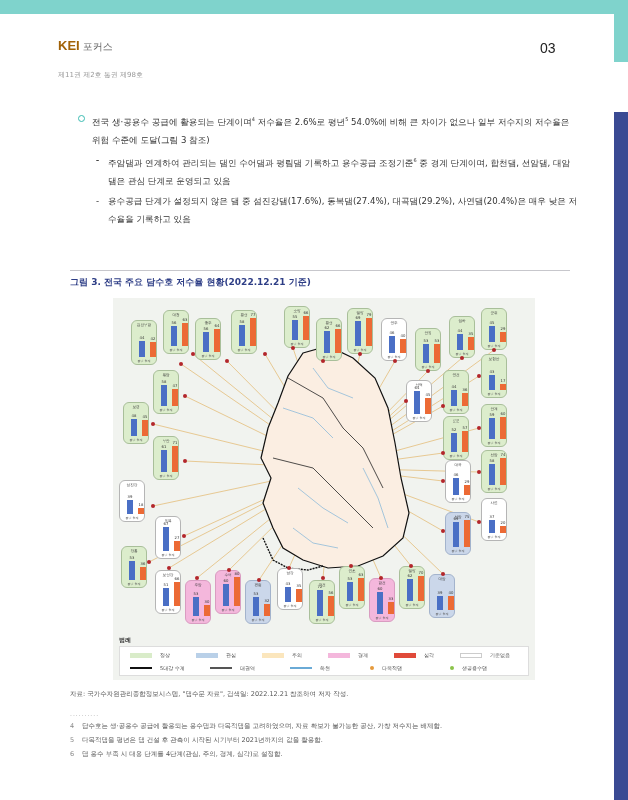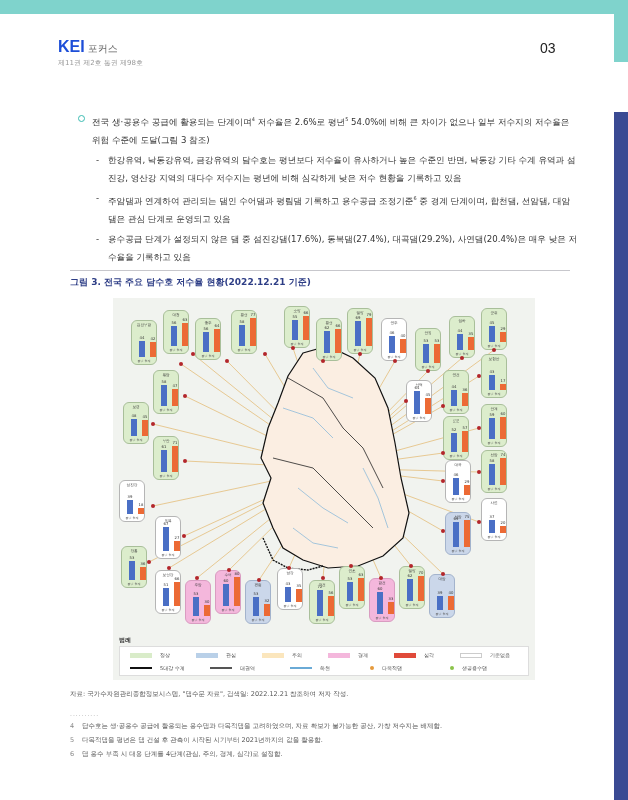--- a/index.html
+++ b/index.html
@@ -2,23 +2,23 @@
 <html><head>
 <meta charset="utf-8">
 <style>
   * { box-sizing: border-box; margin: 0; padding: 0; }
   html, body { width: 628px; height: 800px; background: #ffffff; overflow: hidden; }
   body { position: relative; font-family: "DejaVu Sans", "Liberation Sans", sans-serif; color: #333; }
   .top-band { position: absolute; left: 0; top: 0; width: 628px; height: 14px; background: #7fd3cc; }
   .corner-tab { position: absolute; right: 0; top: 0; width: 14px; height: 62px; background: #7fd3cc; }
   .side-bar { position: absolute; right: 0; top: 112px; width: 14px; height: 688px; background: #3a4a93; }
   .brand { position: absolute; left: 58px; top: 38px; font-size: 10px; }
-  .brand .kei { font-family: "Liberation Sans", sans-serif; font-weight: bold; color: #1d4ed8; font-size: 16px; }
+  .brand .kei { font-family: "Liberation Sans", sans-serif; font-weight: bold; color: #a16207; font-size: 13px; }
   .brand .focus { color: #666; font-size: 10px; font-family: Liberation Mono, monospace; }
-  .issue { position: absolute; left: 58px; top: 58px; font-size: 7px; color: #999; }
+  .issue { position: absolute; left: 58px; top: 70px; font-size: 7px; color: #999; }
   .page-num { position: absolute; left: 540px; top: 40px; font-family: "Liberation Sans", sans-serif; font-size: 14px; color: #222; }
   .main { position: absolute; left: 78px; top: 110px; width: 500px; font-size: 8.6px; line-height: 18px; color: #333; }
   .bullet-row { position: relative; padding-left: 14px; }
   .bullet-dot { position: absolute; left: 0; top: 5px; width: 7px; height: 7px; border: 1.6px solid #3bbcb2; border-radius: 50%; }
   .sub { position: relative; padding-left: 16px; margin-left: 14px; margin-top: 2px; }
   .sub .dash { position: absolute; left: 4px; top: 0; }
   sup { font-size: 5px; vertical-align: super; }
   .divider { position: absolute; left: 70px; top: 270px; width: 500px; height: 1px; background: #c7c7cc; }
   .fig-title { position: absolute; left: 70px; top: 276px; font-size: 9px; font-weight: bold; color: #2e3e86; }
   .figure { position: absolute; left: 113px; top: 298px; width: 422px; height: 382px; background: #f1f3ef; }
@@ -60,21 +60,20 @@
 <div class="issue">제11권 제2호 통권 제98호</div>
 <div class="page-num">03</div>
 
 <div class="main">
   <div class="bullet-row">
     <span class="bullet-dot"></span>
     <span>전국 생·공용수 공급에 활용되는 단계이며</span><sup>4</sup><span> 저수율은 2.6%로 평년</span><sup>5</sup><span> 54.0%에 비해 큰 차이가 없으나 일부 저수지의 저수율은 위험 수준에 도달(그림 3 참조)</span>
   </div>
   <div class="sub">
     <span class="dash">-</span>
-    <span>한강유역, 낙동강유역, 금강유역의 담수호는 평년보다 저수율이 유사하거나 높은 수준인 반면, 낙동강 기타 수계 유역과 섬진강, 영산강 지역의 대다수 저수지는 평년에 비해 심각하게 낮은 저수 현황을 기록하고 있음</span>
   </div>
   <div class="sub">
     <span class="dash">-</span>
     <span>주암댐과 연계하여 관리되는 댐인 수어댐과 평림댐 기록하고 용수공급 조정기준</span><sup>6</sup><span> 중 경계 단계이며, 합천댐, 선암댐, 대암댐은 관심 단계로 운영되고 있음</span>
   </div>
   <div class="sub">
     <span class="dash">-</span>
     <span>용수공급 단계가 설정되지 않은 댐 중 섬진강댐(17.6%), 동복댐(27.4%), 대곡댐(29.2%), 사연댐(20.4%)은 매우 낮은 저수율을 기록하고 있음</span>
   </div>
 </div>

